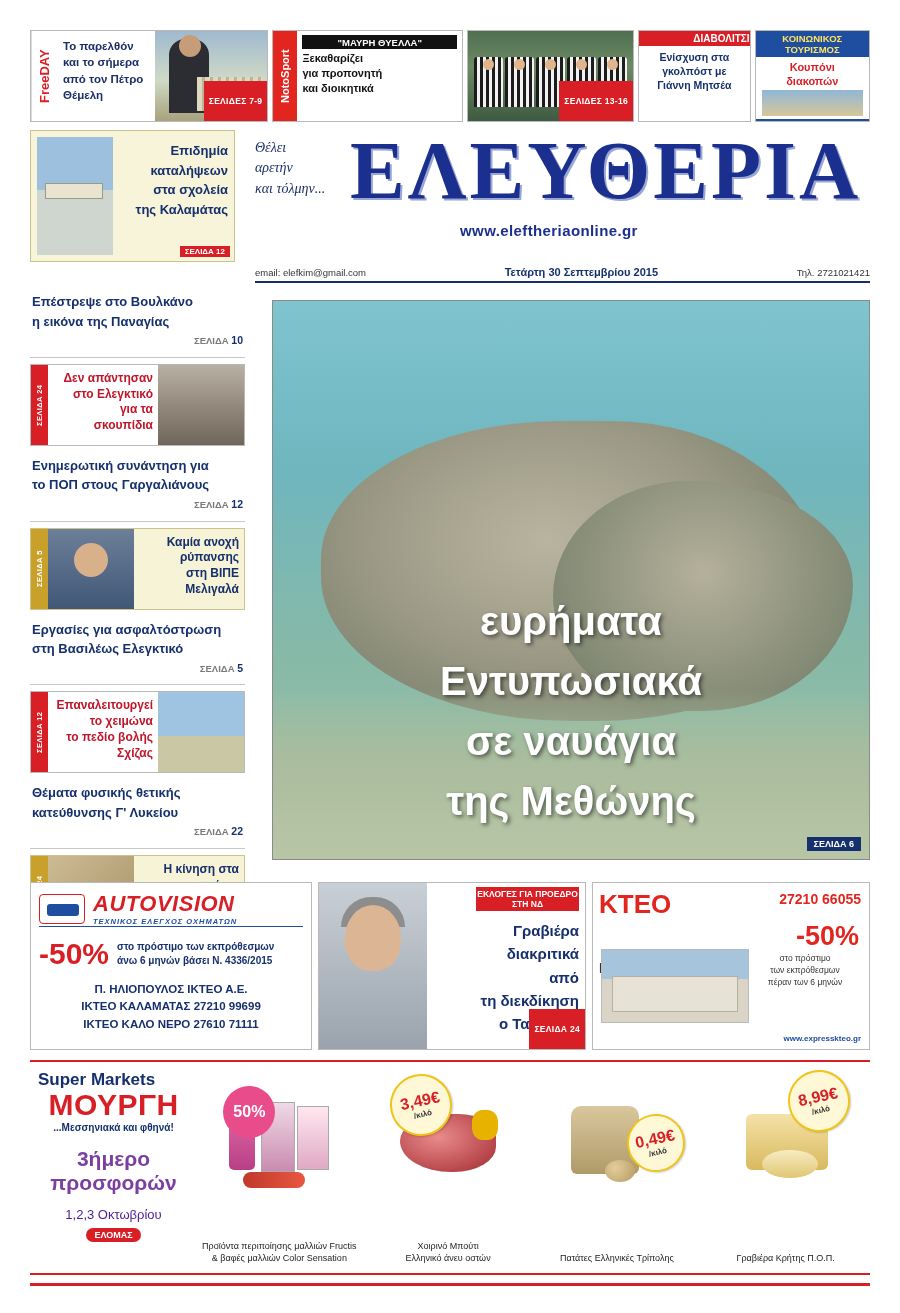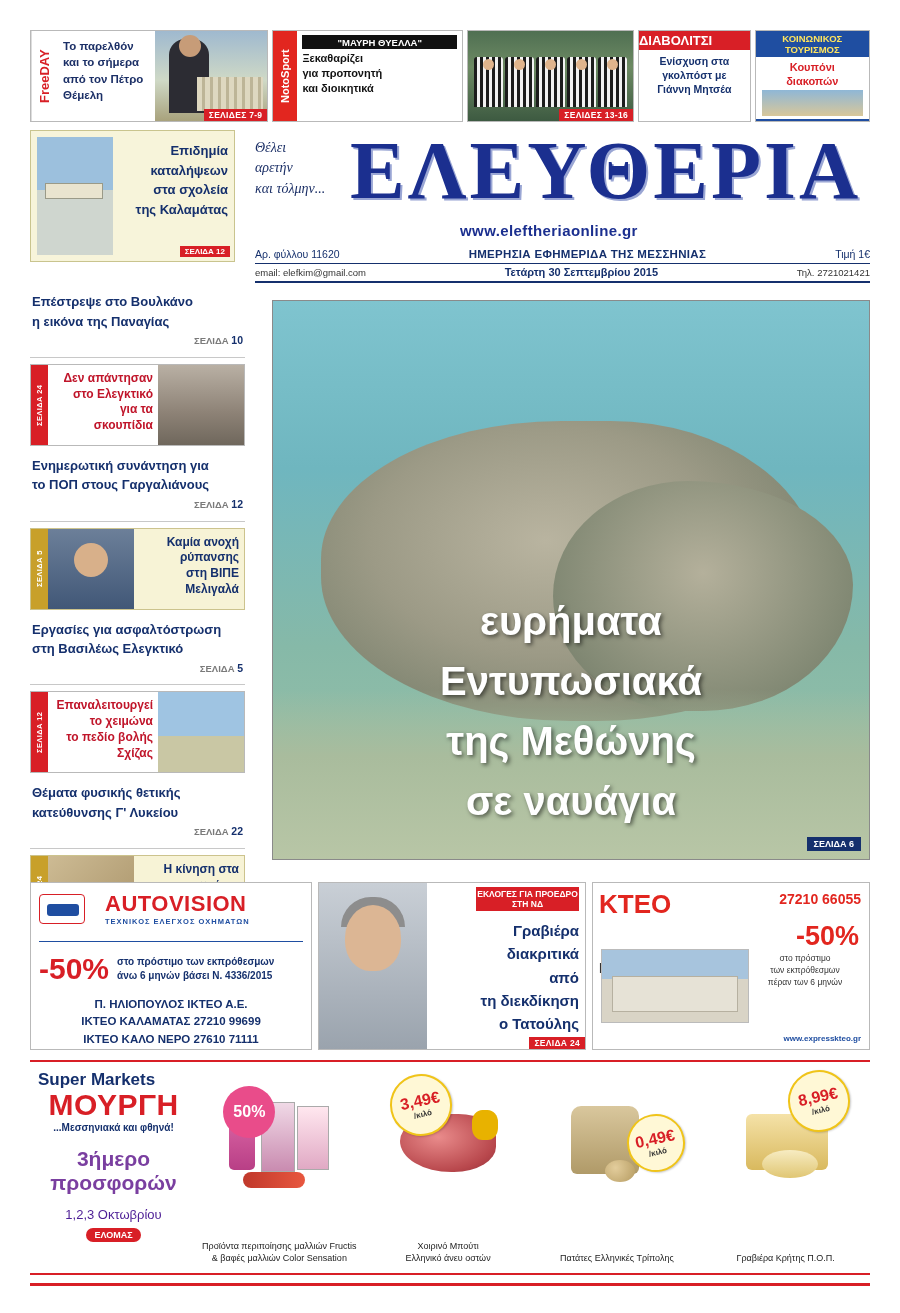--- a/index.html
+++ b/index.html
@@ -72,21 +72,21 @@
   }
   .freeday-photo .ruins {
     position: absolute; right: 4px; bottom: 10px;
     width: 66px; height: 34px;
     background: repeating-linear-gradient(90deg,#ded8c0 0 5px,#bdb597 5px 8px);
   }
   .page-flag {
     position: absolute; right: 0; bottom: 0;
     background: #d81f26; color: #fff;
     font-size: 8.5px; font-weight: bold;
-    padding: 1px 5px;
+    padding: 15px 5px;
     letter-spacing: .3px;
   }
 
   
   .noto { width: 200px; display: flex; }
   .noto-tag {
     width: 24px; background: #e2261f; color: #fff;
     font-weight: bold; font-size: 11px;
     writing-mode: vertical-rl; transform: rotate(180deg);
     display: flex; align-items: center; justify-content: center;
@@ -120,22 +120,22 @@
   }
   .player::before {
     content: ""; display: block;
     width: 11px; height: 11px; margin: 2px auto 0;
     border-radius: 50%; background: #e0b48c;
   }
 
   
   .diav { width: 118px; background: #fff; }
   .diav-head {
-    background: #d81f26; color: #fff; text-align: left;
-    font-size: 13px; font-weight: bold; padding: 2px 0;
+    background: #d81f26; color: #fff; text-align: right;
+    font-size: 10px; font-weight: bold; padding: 2px 0;
   }
   .diav-txt {
     padding: 4px 4px; font-size: 10.5px; font-weight: bold;
     color: #15306d; line-height: 1.35; text-align: center;
   }
 
   
   .tour { width: 121px; background: #fff; }
   .tour-head {
     background: #1f4ea1; color: #ffe45e;
@@ -334,21 +334,21 @@
     width: 840px; height: 168px;
     display: flex; gap: 6px;
   }
   .ad {
     position: relative;
     border: 1px solid #b9b9b9;
     background: #fff;
     overflow: hidden;
   }
   .ad-auto { width: 282px; padding: 8px 8px; }
-  .auto-top { display: flex; align-items: center; gap: 20px; border-bottom: 1px solid #1f4ea1; padding-bottom: 15px; }
+  .auto-top { display: flex; align-items: center; gap: 8px; border-bottom: 1px solid #1f4ea1; padding-bottom: 0; font-style: italic; }
   .auto-logo {
     width: 46px; height: 30px; border: 1.5px solid #d81f26;
     border-radius: 4px; position: relative; background:#fff;
   }
   .auto-logo::after {
     content:""; position:absolute; left:7px; top:9px;
     width:32px; height:12px; background:#1f4ea1; border-radius:3px;
   }
   .auto-name { color: #d81f26; font-size: 22px; font-weight: bold; letter-spacing: .5px; }
   .auto-sub { color: #1f4ea1; font-size: 7.5px; font-weight: bold; letter-spacing: 1px; }
@@ -553,25 +553,20 @@
 
     <div class="motto">
       <div>Θέλει</div>
       <div>αρετήν</div>
       <div>και τόλμην...</div>
     </div>
 
     <div class="logo">ΕΛΕΥΘΕΡΙΑ</div>
     <div class="site">www.eleftheriaonline.gr</div>
 
-    <div class="mast-line1">
-      <div>Αρ. φύλλου 11620</div>
-      <div class="center">ΗΜΕΡΗΣΙΑ ΕΦΗΜΕΡΙΔΑ ΤΗΣ ΜΕΣΣΗΝΙΑΣ</div>
-      <div>Τιμή 1€</div>
-    </div>
 
     <div class="mast-line2">
       <div>email: elefkim@gmail.com</div>
       <div class="center">Τετάρτη 30 Σεπτεμβρίου 2015</div>
       <div>Τηλ. 2721021421</div>
     </div>
   </div>
 
   <div class="leftcol">
 
@@ -668,22 +663,22 @@
     </div>
   </div>
 
   <div class="mainphoto">
     <div class="mp-rock"></div>
     <div class="mp-rock2"></div>
     <div class="mp-sand"></div>
     <div class="mp-caption">
       <div>ευρήματα</div>
       <div>Εντυπωσιακά</div>
+      <div>σε ναυάγια</div>
       <div>της Μεθώνης</div>
-      <div>σε ναυάγια</div>
     </div>
     <div class="mp-flag">ΣΕΛΙΔΑ 6</div>
   </div>
 
   <div class="adrow">
 
     <div class="ad ad-auto">
       <div class="auto-top">
         <div class="auto-logo"></div>
         <div>

